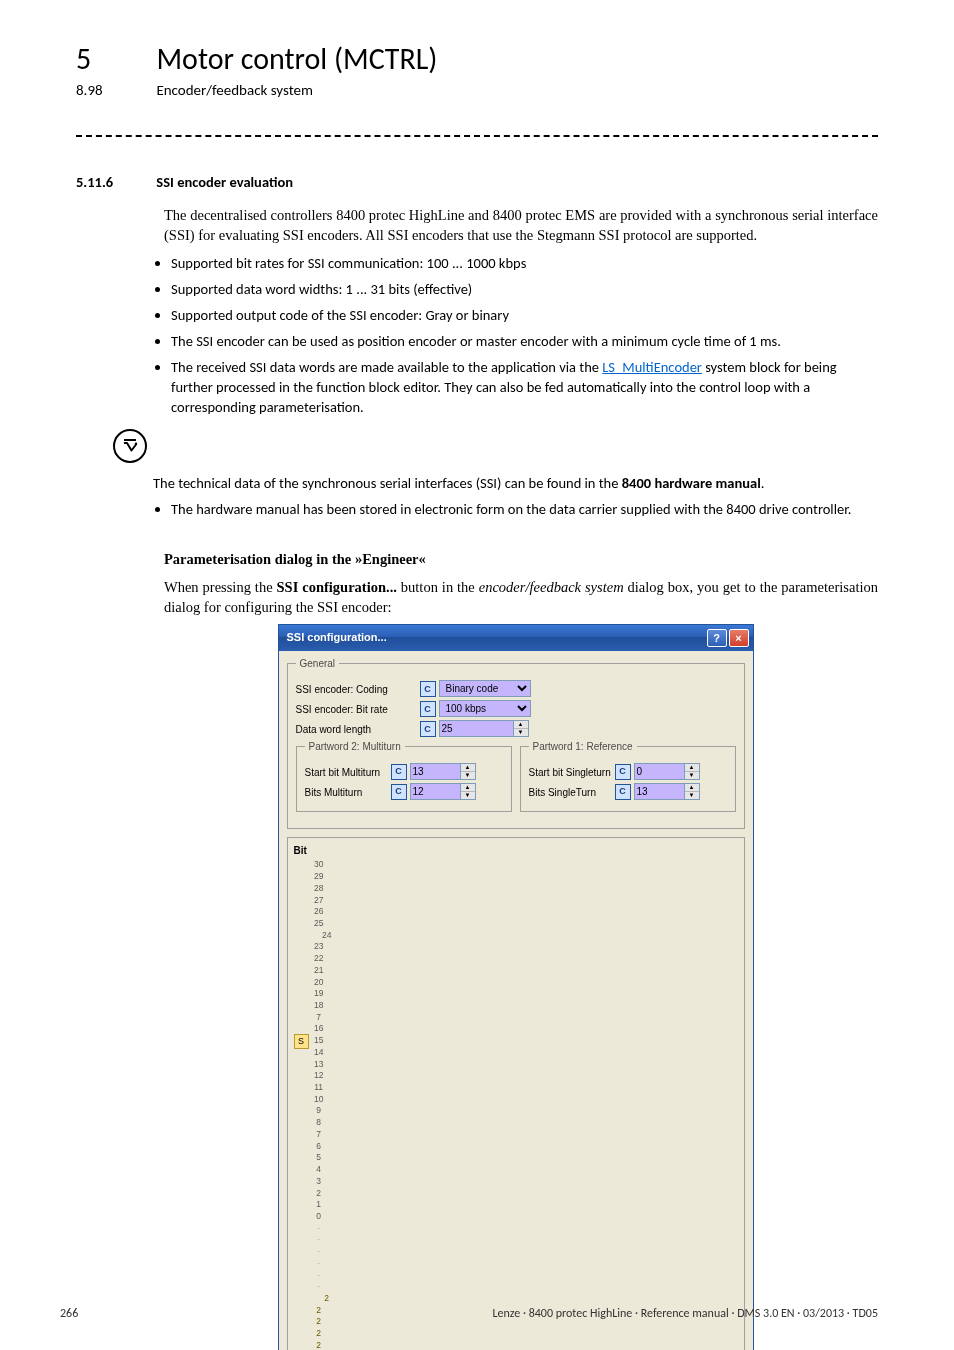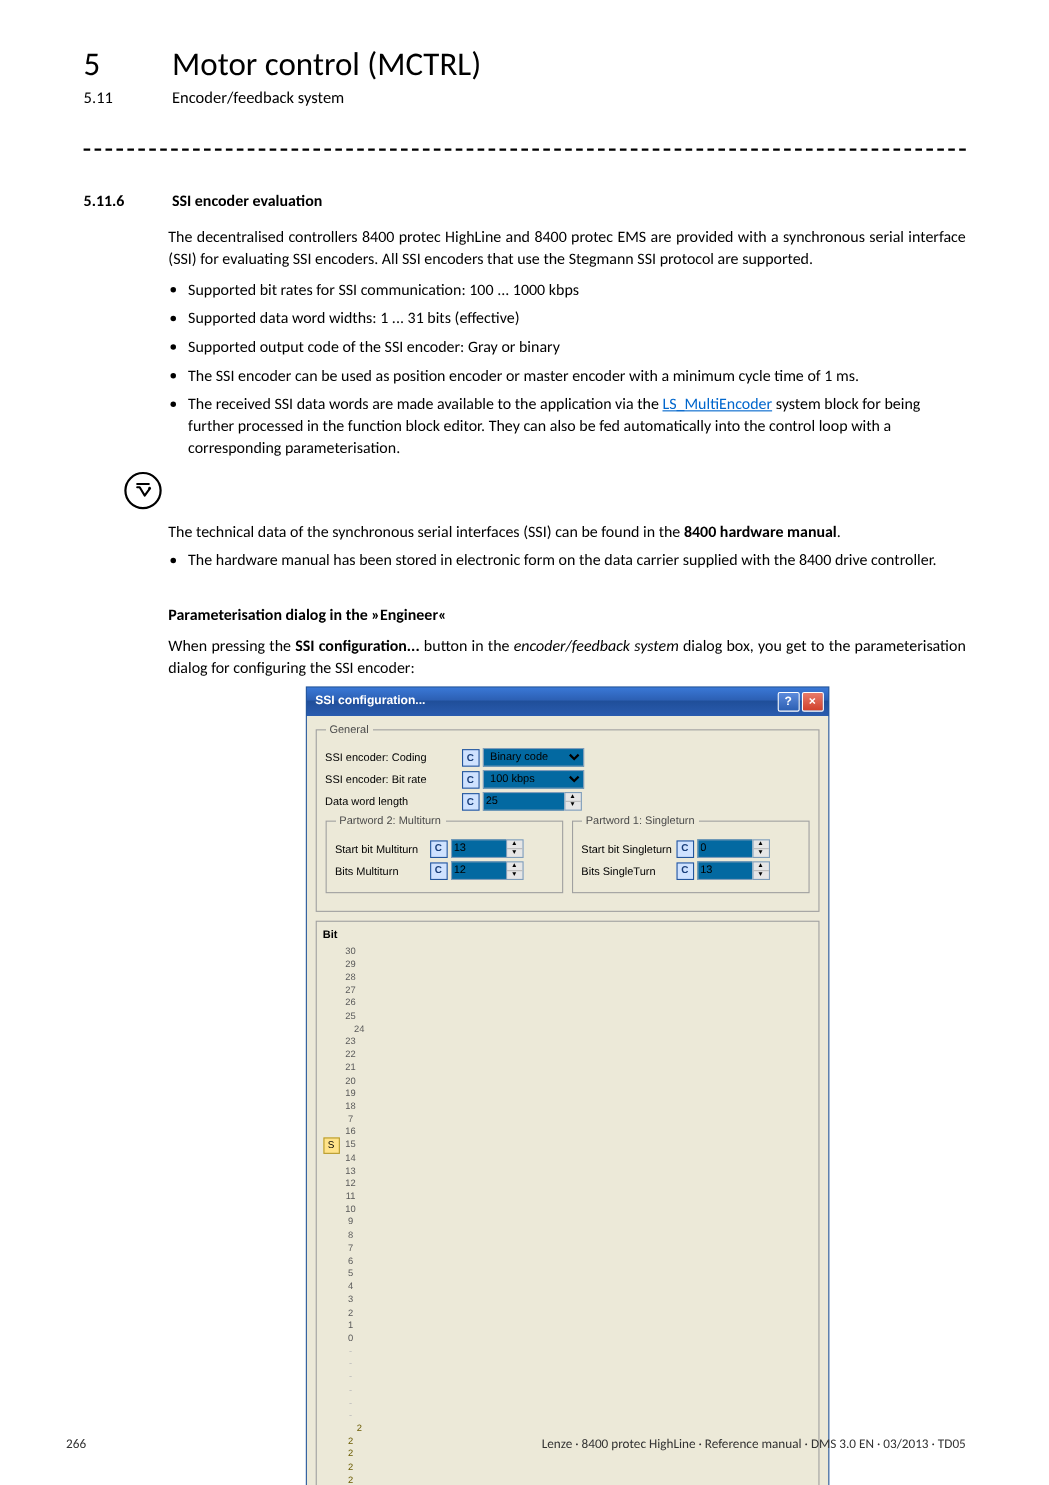--- a/index.html
+++ b/index.html
@@ -52,21 +52,21 @@
     font-size: 14.5px;
     margin-bottom: 14px;
   }
   .h511 .num { display: inline-block; width: 77px; }
   .body {
     margin-left: 77px;
     font-size: 14.5px;
     line-height: 1.38;
     text-align: justify;
   }
-  .body p { margin: 0 0 8px 0; }
+  .body p { margin: 0 0 8px 11px; font-family: Liberation Serif, serif; }
   .body ul { margin: 4px 0 8px 0; padding-left: 18px; }
   .body ul li { margin: 2px 0 6px 0; text-align: left; }
   .note-row { display: flex; align-items: flex-start; gap: 10px; margin: 12px 0 24px 0; flex-direction: column; }
   .note-icon {
     flex: 0 0 30px; width: 30px; height: 30px;
     border: 2.5px solid #000; border-radius: 50%;
     display: flex; align-items: center; justify-content: center;
     font-weight: 700; font-style: italic; font-size: 18px;
     margin-left: -40px;
   }
@@ -107,21 +107,21 @@
   .lbl { width: 124px; }
   .cbox {
     display: inline-flex; align-items: center;
     width: 14px; height: 14px; border: 1px solid #23559b;
     background: #cfe2ff; color: #1a3f7a; font-weight: 700; font-size: 9px;
     justify-content: center; margin-right: 3px;
   }
   select, input[type="text"] {
     font-family: Tahoma, Arial, sans-serif; font-size: 10px;
     height: 17px; box-sizing: border-box; border: 1px solid #7f9db9;
-    padding: 0 2px; background: #0369a1;
+    padding: 0 2px; background: #c4b5fd;
   }
   select { width: 92px; }
   .spinwrap { display: inline-flex; }
   .spinwrap input { width: 74px; border-right: none; }
   .spinbtns {
     display: inline-flex; flex-direction: column;
     width: 14px; border: 1px solid #7f9db9; background: #e6e6e6;
   }
   .spinbtns span {
     flex: 1; font-size: 6px; line-height: 7px; text-align: center; cursor: default;
@@ -165,21 +165,21 @@
 </head>
 <body>
 
 <div class="page">
 
   <div>
     <span class="chapter-num">5</span>
     <span class="chapter-title">Motor control (MCTRL)</span>
   </div>
   <div style="margin-top:4px;">
-    <span class="section-num">5.11</span>
+    <span class="section-num">8.98</span>
     <span class="section-title">Encoder/feedback system</span>
   </div>
 
   <hr class="dashed">
 
   <div class="h511">
     <span class="num">5.11.6</span>
     <span>SSI encoder evaluation</span>
   </div>
 
@@ -269,21 +269,21 @@
                 <span class="spinwrap">
                     <input type="text" value="12" style="">
                     <span class="spinbtns">
                       <span>▲</span>
                       <span>▼</span>
                     </span>
                   </span>
               </div>
             </fieldset>
             <fieldset>
-              <legend>Partword 1: Singleturn</legend>
+              <legend>Partword 1: Reference</legend>
               <div class="row pw-row">
                 <span class="lbl">Start bit Singleturn</span>
                 <span class="cbox">C</span>
                 <span class="spinwrap">
                     <input type="text" value="0" style="">
                     <span class="spinbtns">
                       <span>▲</span>
                       <span>▼</span>
                     </span>
                   </span>

